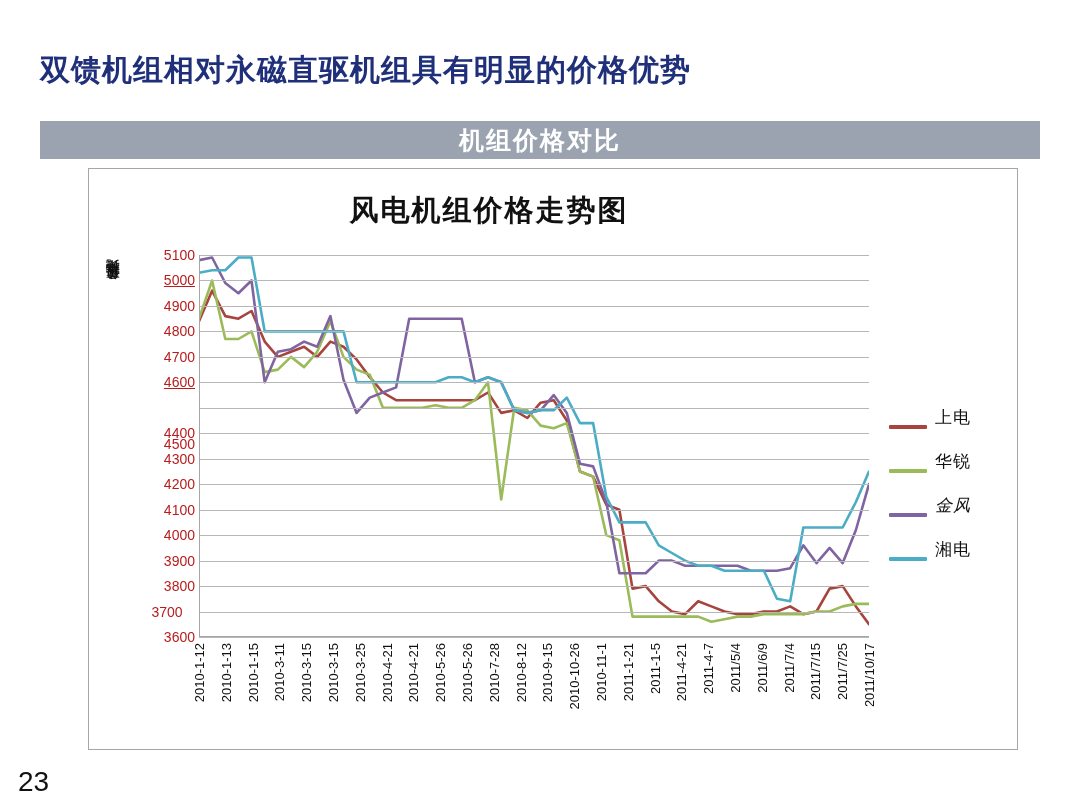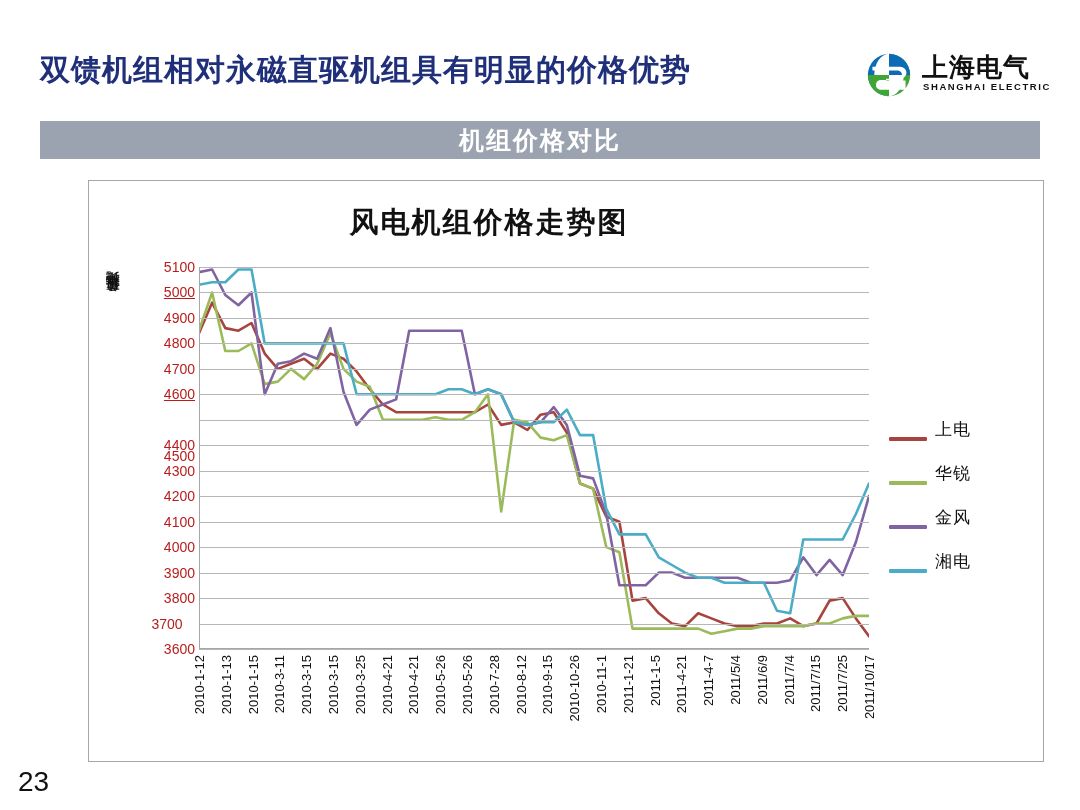--- a/index.html
+++ b/index.html
@@ -31,22 +31,22 @@
   #banner{
     position:absolute;left:40px;top:121px;width:1000px;height:38px;
     background:#9AA3AF;display:flex;align-items:center;justify-content:center;
   }
   #banner-text{
     font-family:"DejaVu Sans","Liberation Sans",sans-serif;
     font-size:25px;font-weight:700;color:#ffffff;letter-spacing:2px;
   }
   
   #chart-frame{
-    position:absolute;left:88px;top:180px;width:928px;height:580px;
-    border:1px solid #A6A6A6;background:#ffffff;padding-left:26px;
+    position:absolute;left:88px;top:168px;width:928px;height:580px;
+    border:1px solid #A6A6A6;background:#ffffff;
   }
   #chart-title{
     position:absolute;left:0;top:22px;width:800px;text-align:center;
     font-family:"DejaVu Serif","Liberation Serif",serif;
     font-size:29px;font-weight:700;color:#111;letter-spacing:2px;
   }
   
   #plot{position:absolute;left:110px;top:86px;width:670px;height:382px;}
   #plot-border{position:absolute;inset:0;border-left:1px solid #A6A6A6;border-bottom:1px solid #A6A6A6;}
   .gridline{position:absolute;left:0;width:670px;height:1px;background:#B7B7B7;}
@@ -82,31 +82,20 @@
     font-size:28px;color:#111;
   }
   svg{display:block;}
 </style>
 </head>
 <body>
 
 <div id="header">
   <div id="slide-title">双馈机组相对永磁直驱机组具有明显的价格优势</div>
 
-  <div id="logo">
-    <svg id="logo-mark" viewBox="0 0 100 100">
-      <path d="M50 4 A46 46 0 0 1 50 96 A32 46 0 0 0 50 4 Z" fill="#3FA535"></path>
-      <path d="M50 4 A46 46 0 0 0 50 96 A32 46 0 0 1 50 4 Z" fill="#0B6CB5"></path>
-      <path d="M50 4 A46 46 0 0 1 96 50 L50 50 Z" fill="#0B6CB5"></path>
-      <path d="M50 96 A46 46 0 0 1 4 50 L50 50 Z" fill="#3FA535"></path>
-      <path d="M14 40 L70 40 A12 11 0 0 1 70 61 L30 61 A12 11 0 0 0 30 82 L86 82 L86 62 L44 62 A4 4 0 0 1 44 58 L74 58 A14 13 0 0 0 74 32 L14 32 Z" fill="#ffffff"></path>
-    </svg>
-    <div id="logo-text-cn">上海电气</div>
-    <div id="logo-text-en">SHANGHAI ELECTRIC</div>
-  </div>
 </div>
 
 <div id="banner">
   <span id="banner-text">机组价格对比</span>
 </div>
 
 <div id="chart-frame">
 
   <div id="chart-title">风电机组价格走势图</div>
 
@@ -190,21 +179,21 @@
 
   <div id="legend">
       <div class="legend-row" style="top: 0px;">
         <span class="legend-swatch" style="background: rgb(167, 68, 62);"></span>
         <span class="legend-label">上电</span>
       </div>
       <div class="legend-row" style="top: 44px;">
         <span class="legend-swatch" style="background: rgb(155, 187, 89);"></span>
         <span class="legend-label">华锐</span>
       </div>
-      <div class="legend-row" style="top: 88px;">
+      <div class="legend-row" style="top: 88px; font-style: italic;">
         <span class="legend-swatch" style="background: rgb(128, 100, 162);"></span>
         <span class="legend-label">金风</span>
       </div>
       <div class="legend-row" style="top: 132px;">
         <span class="legend-swatch" style="background: rgb(75, 172, 198);"></span>
         <span class="legend-label">湘电</span>
       </div>
     </div>
 </div>
 

